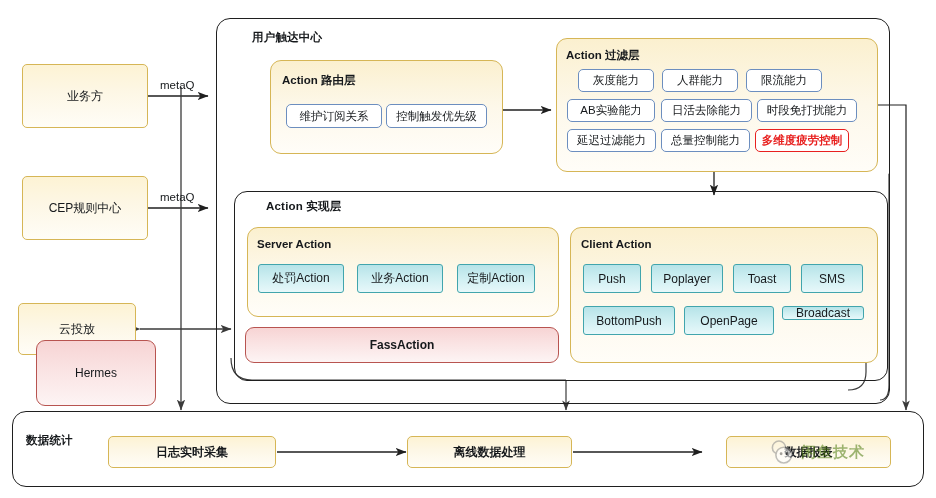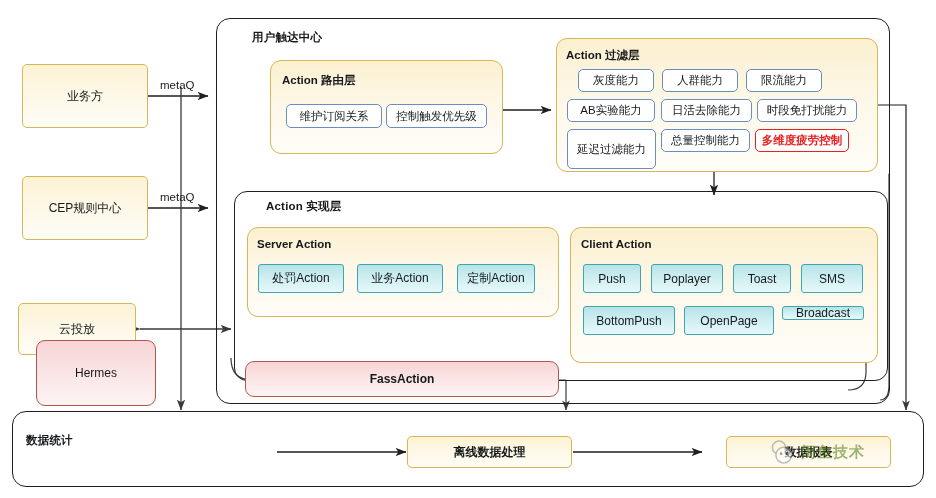--- a/index.html
+++ b/index.html
@@ -188,52 +188,55 @@
   <div class="sub-title" style="left:566px;top:48px;">Action 过滤层</div>
 
   <div class="abs pill-blue" style="left:578px;top:69px;width:76px;height:23px;">灰度能力</div>
   <div class="abs pill-blue" style="left:662px;top:69px;width:76px;height:23px;">人群能力</div>
   <div class="abs pill-blue" style="left:746px;top:69px;width:76px;height:23px;">限流能力</div>
 
   <div class="abs pill-blue" style="left:567px;top:99px;width:88px;height:23px;">AB实验能力</div>
   <div class="abs pill-blue" style="left:661px;top:99px;width:91px;height:23px;">日活去除能力</div>
   <div class="abs pill-blue" style="left:757px;top:99px;width:100px;height:23px;">时段免打扰能力</div>
 
-  <div class="abs pill-blue" style="left:567px;top:129px;width:89px;height:40px;text-align:center;">延迟过滤能力</div>
+  <div class="abs pill-blue" style="left:567px;top:129px;width:89px;height:23px;text-align:center;">延迟过滤能力</div>
   <div class="abs pill-blue" style="left:661px;top:129px;width:89px;height:23px;">总量控制能力</div>
   <div class="abs pill-red" style="left:755px;top:129px;width:94px;height:23px;">多维度疲劳控制</div>
 
   <div class="abs outline" style="left:234px;top:191px;width:654px;height:190px;border-radius:13px;"></div>
   <div class="grp-title" style="left:266px;top:199px;">Action 实现层</div>
 
   <div class="abs yel-sec" style="left:247px;top:227px;width:312px;height:90px;"></div>
   <div class="sub-title" style="left:257px;top:238px;">Server Action</div>
   <div class="abs pill-cyan" style="left:258px;top:264px;width:86px;height:29px;">处罚Action</div>
   <div class="abs pill-cyan" style="left:357px;top:264px;width:86px;height:29px;">业务Action</div>
   <div class="abs pill-cyan" style="left:457px;top:264px;width:78px;height:29px;">定制Action</div>
 
-  <div class="abs red" style="left:245px;top:327px;width:314px;height:36px;border-radius:9px;margin-top:34px;">
+  <div class="abs red" style="left:245px;top:327px;width:314px;height:36px;border-radius:9px;">
     <div class="node-label bold">FassAction</div>
   </div>
 
   <div class="abs yel-sec" style="left:570px;top:227px;width:308px;height:136px;"></div>
   <div class="sub-title" style="left:581px;top:238px;">Client Action</div>
 
   <div class="abs pill-cyan" style="left:583px;top:264px;width:58px;height:29px;">Push</div>
   <div class="abs pill-cyan" style="left:651px;top:264px;width:72px;height:29px;">Poplayer</div>
   <div class="abs pill-cyan" style="left:733px;top:264px;width:58px;height:29px;text-align:right;">Toast</div>
   <div class="abs pill-cyan" style="left:801px;top:264px;width:62px;height:29px;">SMS</div>
 
   <div class="abs pill-cyan" style="left:583px;top:306px;width:92px;height:29px;">BottomPush</div>
   <div class="abs pill-cyan" style="left:684px;top:306px;width:90px;height:29px;">OpenPage</div>
   <div class="abs pill-cyan" style="left:782px;top:306px;width:82px;height:14px;">Broadcast</div>
 
   <div class="abs outline" style="left:12px;top:411px;width:912px;height:76px;"></div>
   <div class="grp-title" style="left:26px;top:433px;">数据统计</div>
 
+  <div class="abs yel" style="left:108px;top:436px;width:168px;height:32px;">
+    <div class="node-label bold">日志实时采集</div>
+  </div>
   <div class="abs yel" style="left:407px;top:436px;width:165px;height:32px;">
     <div class="node-label bold">离线数据处理</div>
   </div>
   <div class="abs yel" style="left:726px;top:436px;width:165px;height:32px;">
     <div class="node-label bold">数据报表</div>
   </div>
 
   <div class="wm" style="left:768px;top:438px;">
     <svg width="28" height="28" viewBox="0 0 32 32">
       <circle cx="12.5" cy="11" r="7.5" fill="none" stroke="#8d8d8d" stroke-width="1.8"></circle>

